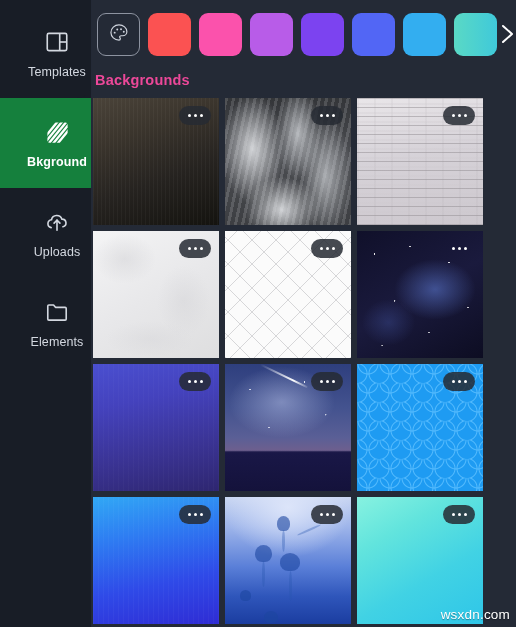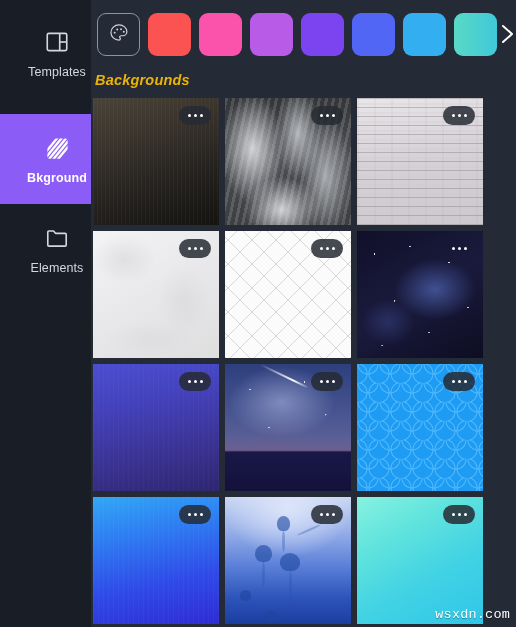--- a/index.html
+++ b/index.html
@@ -35,23 +35,22 @@
     align-items: center;
     justify-content: center;
     gap: 9px;
     color: #d3d8e0;
     position: relative;
     cursor: pointer;
     background: #181d26;
     padding-left: 23px;
   }
   .nav-item.active {
-    background: #8b5cf6;
+    background: #15803d;
     color: #ffffff;
-    margin-top: 16px;
   }
   
   .nav-item.active::before,
   .nav-item.active::after {
     content: "";
     position: absolute;
     left: 0;
     width: 91px;
     height: 14px;
     background: #181d26;
@@ -119,26 +118,25 @@
     right: -4px; top: 17px;
     width: 24px; height: 34px;
     display: flex; align-items: center; justify-content: center;
     color: #ffffff;
     cursor: pointer;
     z-index: 4;
   }
 
   
   #section-title {
-    color: #eab308;
+    color: #ec4899;
     font-size: 14.5px;
     font-weight: bold;
     padding: 4px 12px 10px 4px;
     letter-spacing: .2px;
-    font-style: italic;
   }
 
   
   #grid {
     display: grid;
     grid-template-columns: repeat(3, 126px);
     gap: 6px;
     padding-left: 2px;
   }
   .cell {
@@ -281,21 +279,21 @@
   .t-teal-gradient {
     background: linear-gradient(150deg,#87f2e0 0%,#62e4dd 28%,#41d2e4 62%,#2fc6e8 100%);
   }
 
   
   #watermark {
     position: absolute;
     right: 6px; bottom: 5px;
     color: #ffffff;
     font-size: 13.5px;
-    font-family: Liberation Mono, monospace;
+    font-family: Liberation Sans, sans-serif;
     letter-spacing: .2px;
     z-index: 9;
     pointer-events: none;
     text-shadow: 0 1px 1px rgba(0,0,0,.35);
   }
 </style>
 </head>
 <body>
 
 <div id="app">
@@ -329,20 +327,30 @@
             <line x1="0" y1="22" x2="18" y2="0"></line>
             <line x1="4" y1="22" x2="22" y2="0"></line>
             <line x1="8" y1="22" x2="26" y2="0"></line>
             <line x1="12" y1="22" x2="30" y2="0"></line>
           </g>
         </svg>
       </span>
       <span class="nav-label">Bkground</span>
     </div>
 
+    <div class="nav-item">
+      <span class="nav-icon">
+        <svg width="28" height="26" viewBox="0 0 24 24" fill="none" stroke="#d3d8e0" stroke-width="1.5" stroke-linecap="round">
+          <path d="M6.6 17.2a3.7 3.7 0 0 1 .3-7.3 5 5 0 0 1 9.6-.6 3.6 3.6 0 0 1 1 7.1"></path>
+          <line x1="12" y1="19.5" x2="12" y2="10.5"></line>
+          <path d="M9.3 13.1L12 10.4l2.7 2.7"></path>
+        </svg>
+      </span>
+      <span class="nav-label">Uploads</span>
+    </div>
 
     <div class="nav-item">
       <span class="nav-icon">
         <svg width="26" height="26" viewBox="0 0 24 24" fill="none" stroke="#d3d8e0" stroke-width="1.5" stroke-linejoin="round">
           <path d="M3.5 18.5V6.5a1 1 0 0 1 1-1h4.3l1.8 2.2h8.9a1 1 0 0 1 1 1v9.8a1 1 0 0 1-1 1H4.5a1 1 0 0 1-1-1z"></path>
         </svg>
       </span>
       <span class="nav-label">Elements</span>
     </div>
   </nav>

